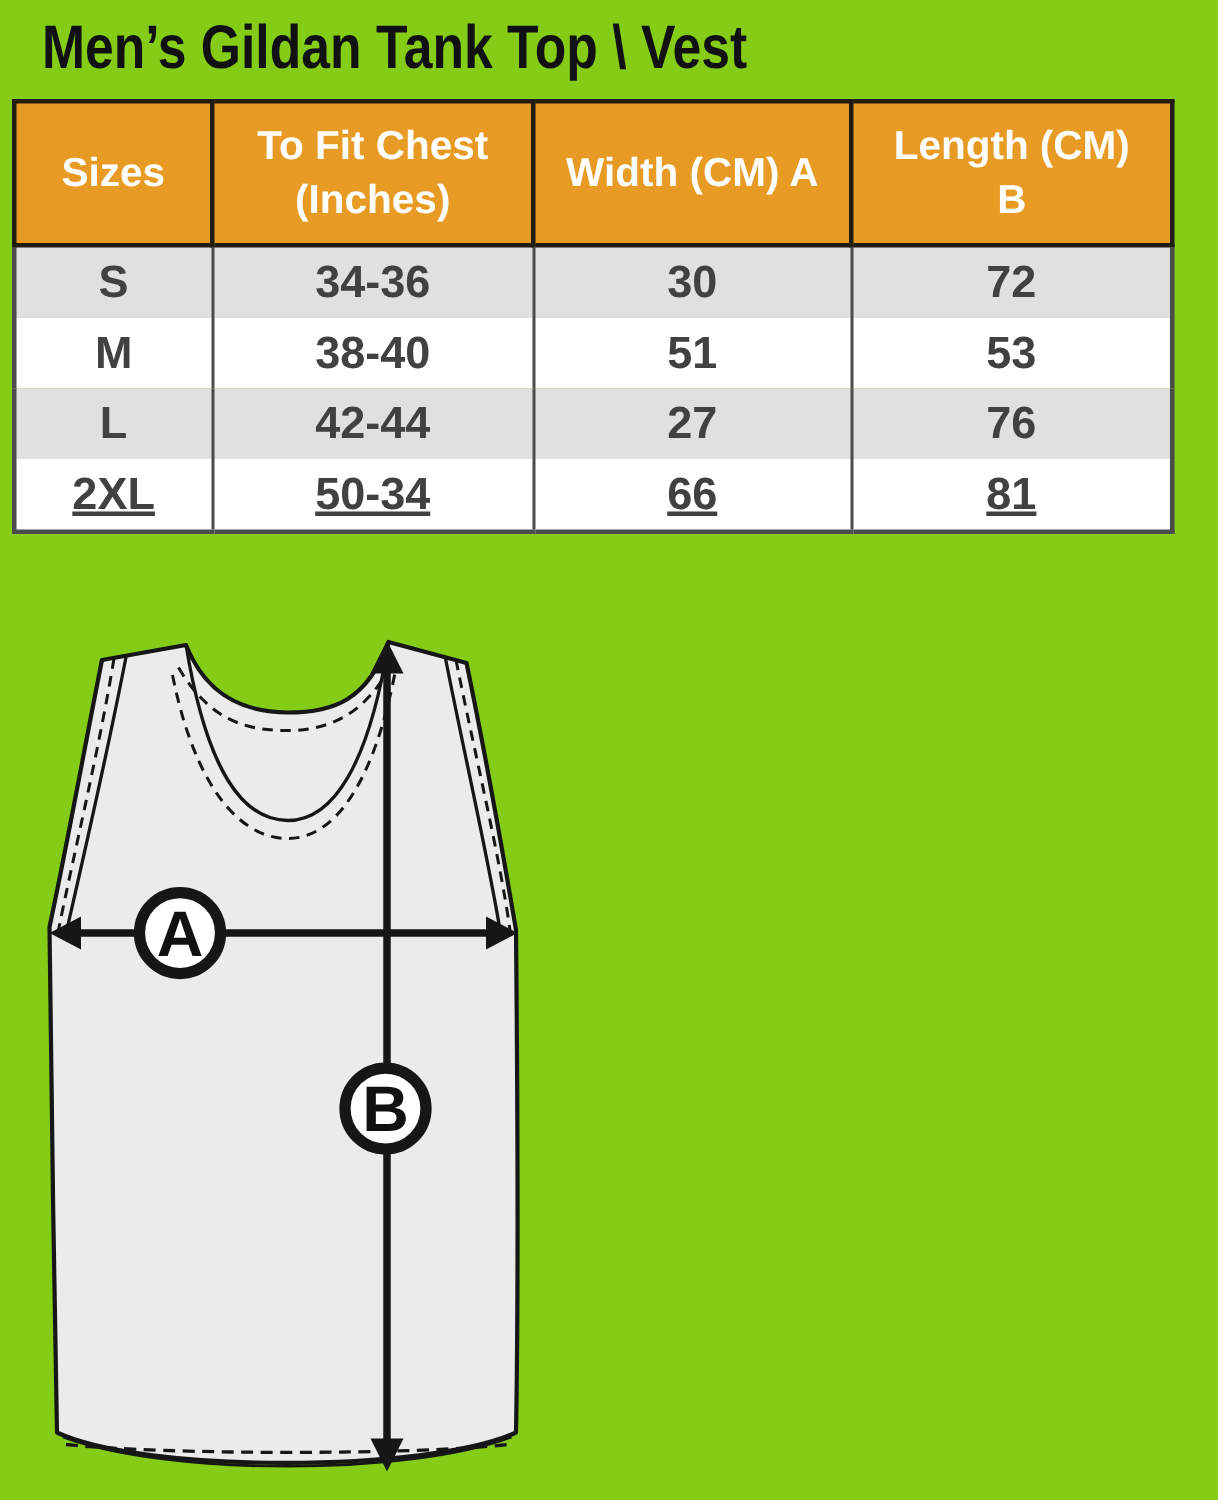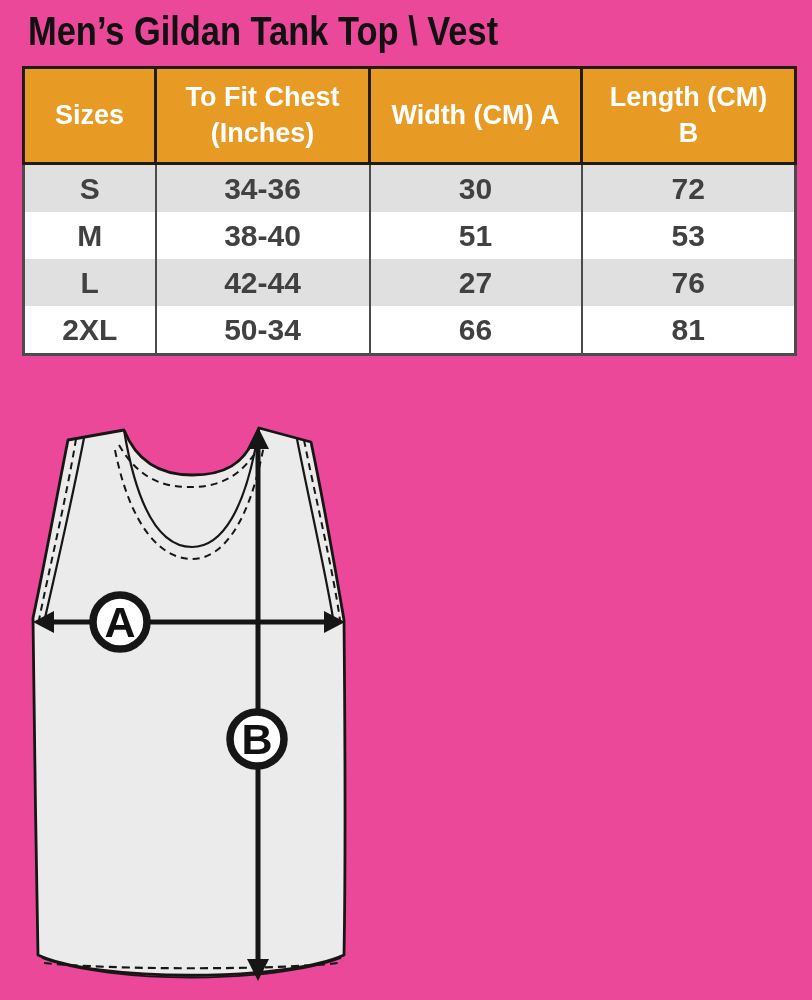--- a/index.html
+++ b/index.html
@@ -7,31 +7,31 @@
     --header-text:#FFFFFF;
     --row-alt-bg:#E0E0E0;
     --data-text:#414141;
     --line:#161616;
     --shirt-fill:#EBEBEB;
     --border-dark:#221c10;
     --grid:#4b4b4b;
   }
   html,body{margin:0;padding:0;background:#ffffff;}
   .canvas{
-    position:relative;width:812px;height:1000px;background:#ec4899;overflow:hidden;
+    position:relative;width:812px;height:1000px;background:#84cc16;overflow:hidden;
     font-family:"Liberation Sans", sans-serif;
   }
   .page-title{
     position:absolute;left:28px;top:8px;margin:0;
     font-size:41px;font-weight:bold;color:#111;
     transform:scaleX(0.84);transform-origin:left center;
     white-space:nowrap;letter-spacing:0px;
   }
   table.size-chart{
-    position:absolute;left:22px;top:66px;width:772px;
+    position:absolute;left:8px;top:66px;width:772px;
     border-collapse:collapse;table-layout:fixed;border-radius:14px;
   }
   table.size-chart th{
     background:var(--header-bg);
     color:var(--header-text);
     border:3px solid var(--border-dark);
     font-size:27px;font-weight:bold;line-height:1.3;
     height:93px;text-align:center;vertical-align:middle;
     white-space:pre-line;padding:0 4px;
   }
@@ -40,21 +40,21 @@
     text-align:center;vertical-align:middle;height:47px;
     border-left:2px solid var(--grid);
     border-right:2px solid var(--grid);
     padding:0;
   }
   table.size-chart td:first-child{border-left:3px solid var(--grid);}
   table.size-chart td:last-child{border-right:3px solid var(--grid);}
   table.size-chart tbody tr:nth-child(odd) td{background:var(--row-alt-bg);}
   table.size-chart tbody tr:nth-child(even) td{background:#ffffff;}
   table.size-chart tbody tr:first-child td{border-top:3px solid #ffffff;}
-  table.size-chart tbody tr:last-child td{border-bottom:3px solid var(--grid);}
+  table.size-chart tbody tr:last-child td{border-bottom:3px solid var(--grid);text-decoration:underline;}
   .diagram{
     position:absolute;left:0;top:415px;width:420px;height:585px;
   }
 </style>
 </head>
 <body>
 
 <div class="canvas">
 
   <h1 class="page-title">Men’s Gildan Tank Top \ Vest</h1>

